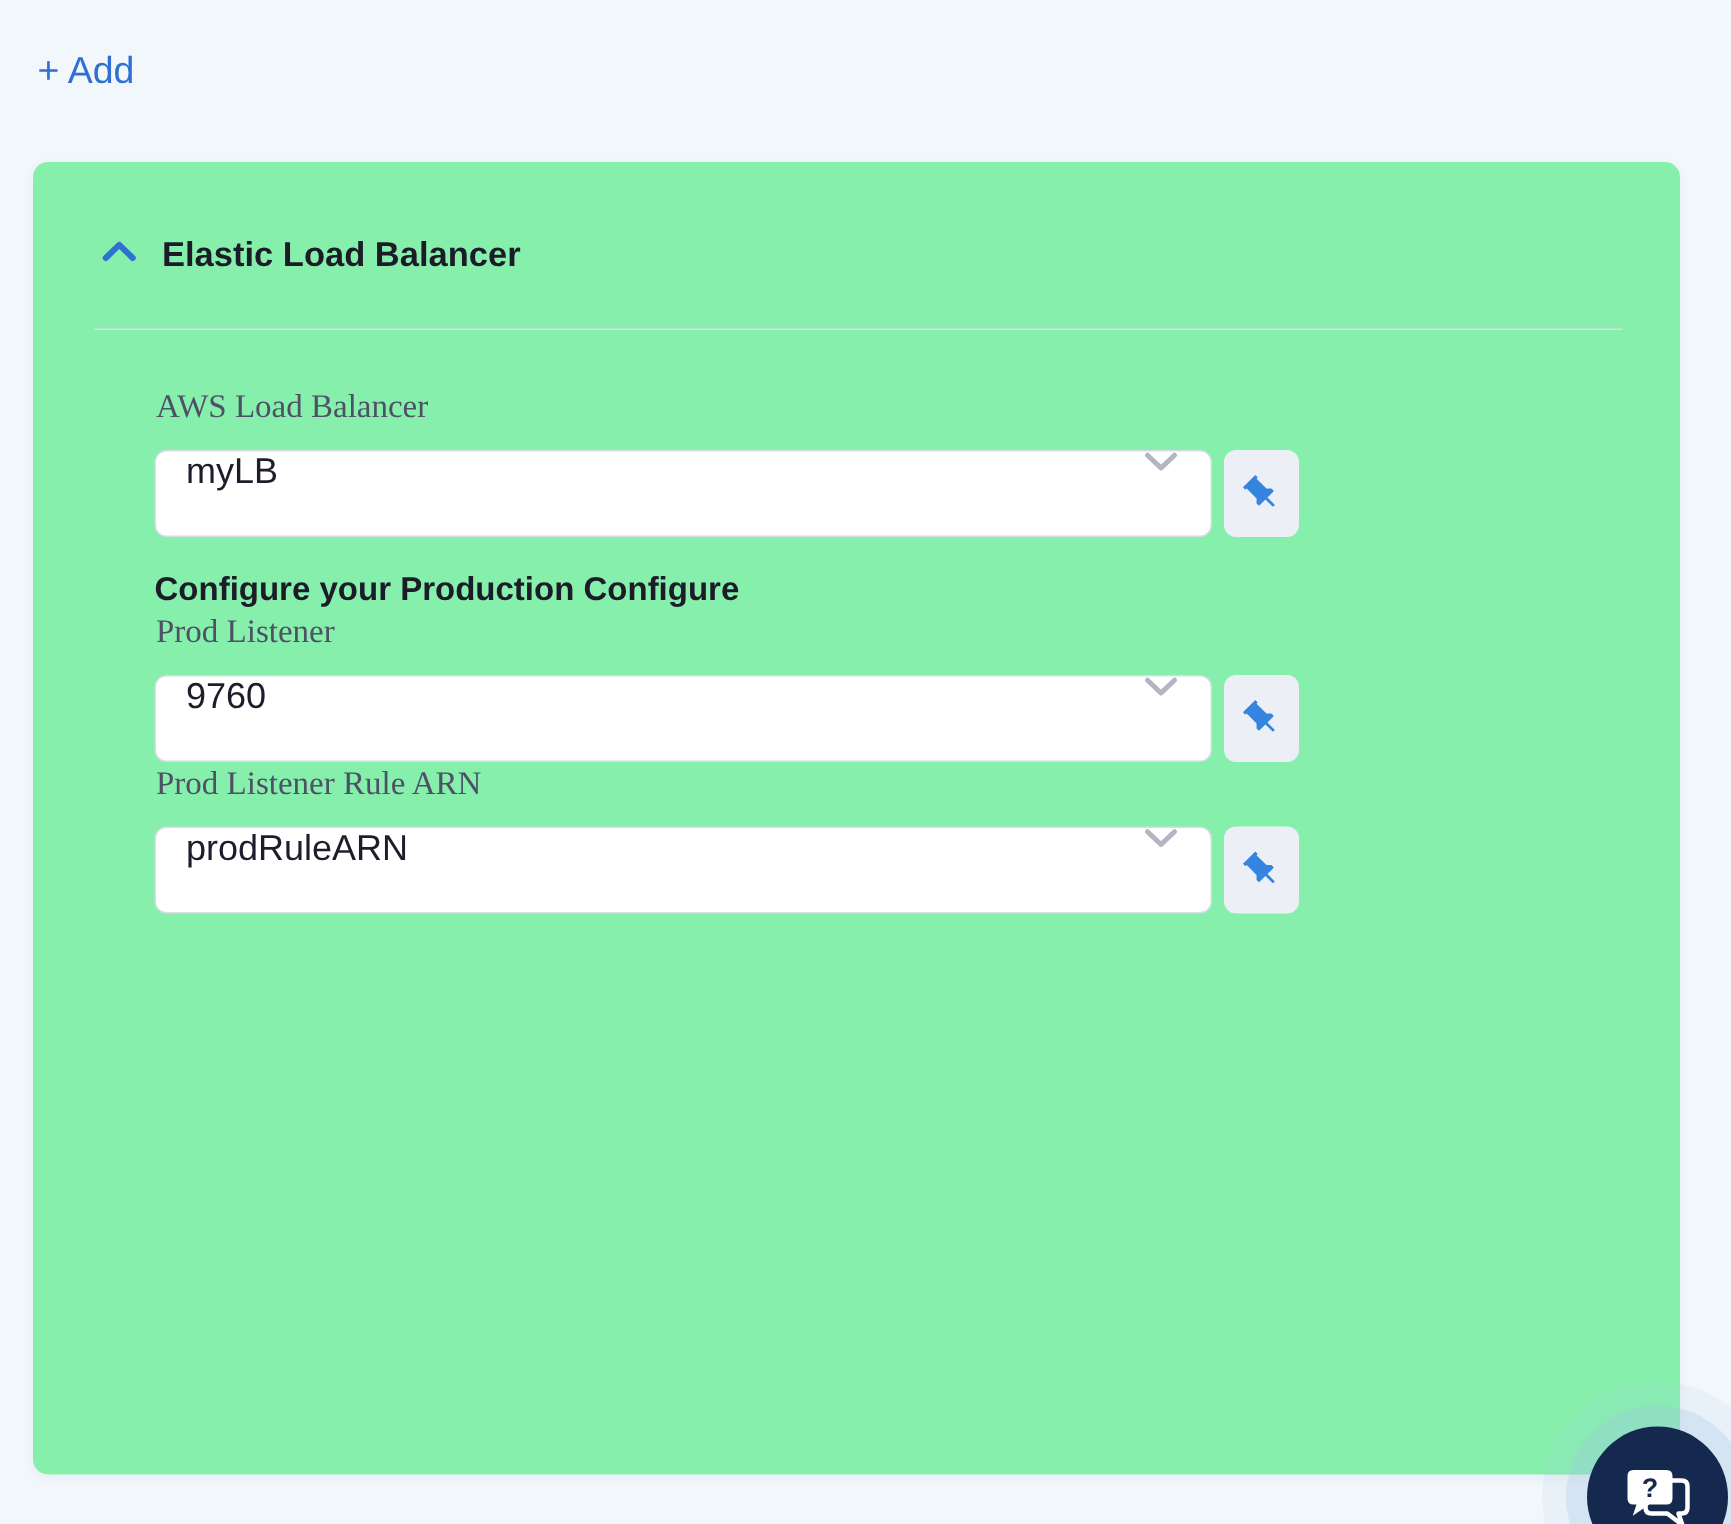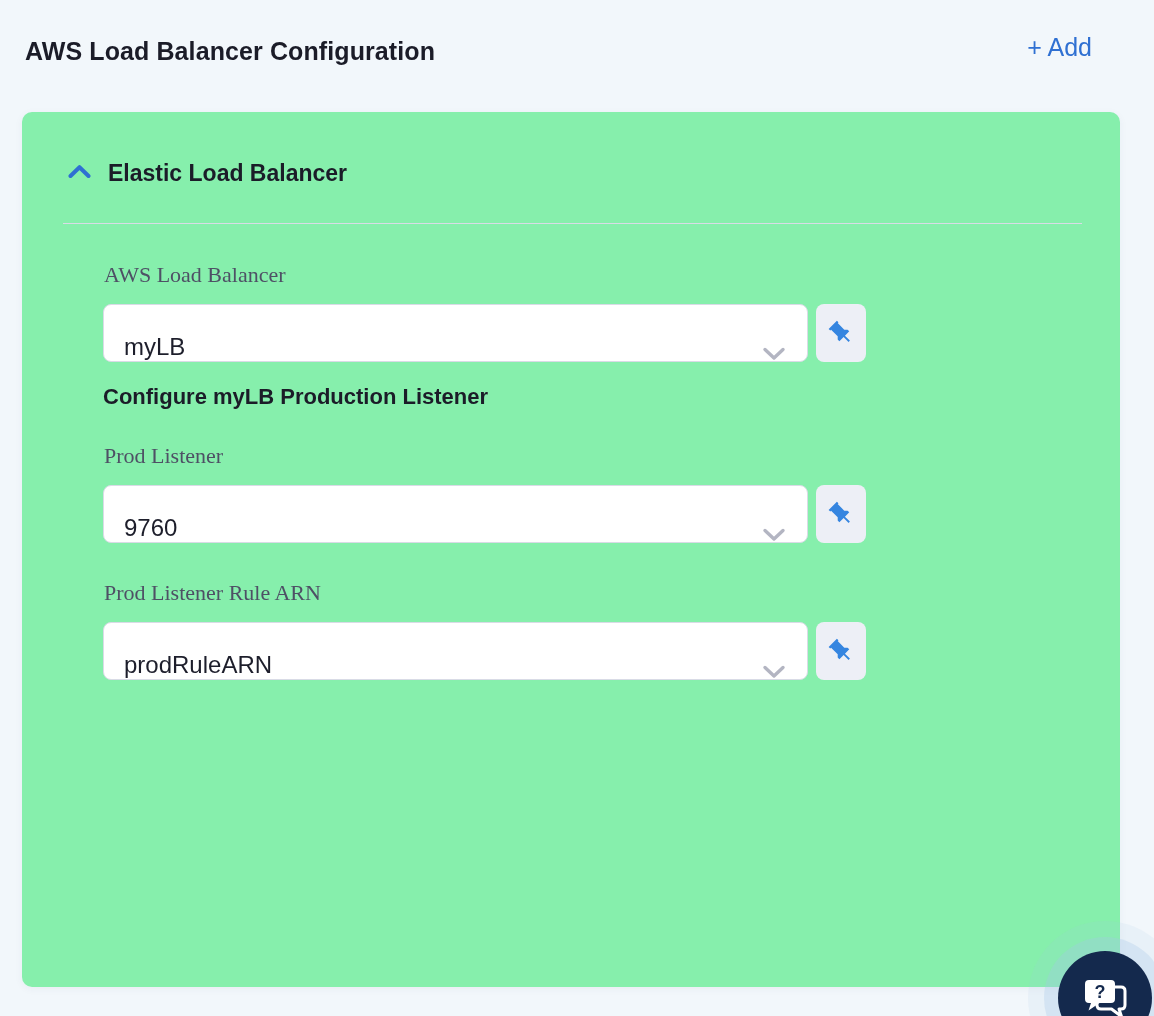--- a/index.html
+++ b/index.html
@@ -55,26 +55,26 @@
   .divider{
     border:none; border-top:1px solid var(--border);
     margin:36px 0 0 -5px;
   }
   .form{ padding-left:35px; width:798px; }
   .field-label{
     display:block; font-size:22px; line-height:28px;
     color:var(--label); margin:0 0 15px 1px;font-family:Liberation Serif, serif;
   }
   .f1{ margin-top:37px; }
-  .f2{ margin-top:31px; }
-  .f3{ margin-top:36px; }
+  .f2{ }
+  .f3{ }
   .f4{ margin-top:36px; }
   .input-row{ display:flex; align-items:stretch; gap:8px; height:58px; }
   .select{
-    flex:1; display:flex; align-items:flex-end; justify-content:space-between;
+    flex:1; display:flex; align-items:flex-start; justify-content:space-between;
     background:#fff; border:1px solid var(--border); border-radius:8px;
     padding:0 21px 0 20px; cursor:pointer;
   }
   .select-value{ font-size:24px; color:var(--value); }
   .chevron-down-icon{ display:flex; align-items:center; }
   .pin-btn{
     width:50px; border:none; border-radius:8px;
     background:#EDEFF6; cursor:pointer;
     display:flex; align-items:center; justify-content:center;
     padding:0;
@@ -106,21 +106,20 @@
     display:flex; align-items:center; justify-content:center;
     padding-top:2px;
     box-shadow:0 0 0 14px rgba(165,200,232,0.30), 0 0 0 30px rgba(165,200,232,0.12);
     cursor:pointer;
   }
 </style>
 </head>
 <body>
 
 <header class="page-header">
-  <h1 class="page-title">AWS Load Balancer Configuration</h1>
   <button class="add-btn">+ Add</button>
 </header>
 
 <section class="card">
   <div class="section-header">
     <span>
       <svg width="23" height="15" viewBox="0 0 23 15" fill="none">
         <path d="M2.5 12 L11.5 3.2 L20.5 12" stroke="#2F70D2" stroke-width="4" stroke-linecap="round" stroke-linejoin="round"></path>
       </svg>
     </span>
@@ -144,21 +143,21 @@
         </div>
         <button class="pin-btn">
           <svg width="28" height="28" viewBox="0 0 24 24">
             <path fill="#3585E0" d="M16,12V4H17V2H7V4H8V12L6,14V16H11.2V22H12.8V16H18V14L16,12Z"></path>
           </svg>
         </button>
       </div>
     </div>
 
 
-    <h3 class="subheading">Configure myLB Production Listener</h3>
+    <h3 class="subheading">Configure your Production Configure</h3>
 
     <div class="field f2">
       <label class="field-label">Prod Listener</label>
       <div class="input-row">
         <div class="select">
           <span class="select-value">9760</span>
           <span class="chevron-down-icon">
             <svg width="24" height="14" viewBox="0 0 24 14" fill="none">
               <path d="M3 2.5 L12 11 L21 2.5" stroke="#B3B5C2" stroke-width="3.4" stroke-linecap="round" stroke-linejoin="round"></path>
             </svg>

